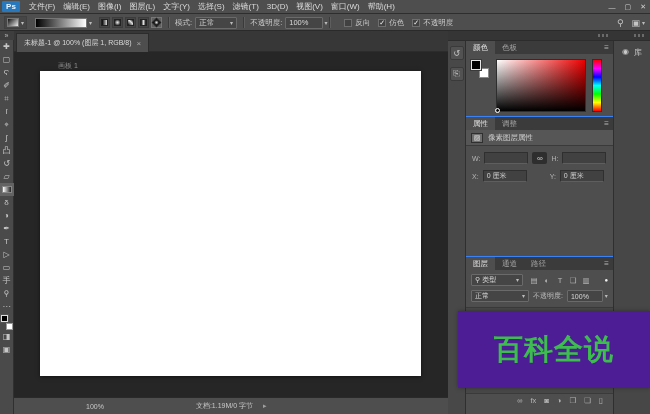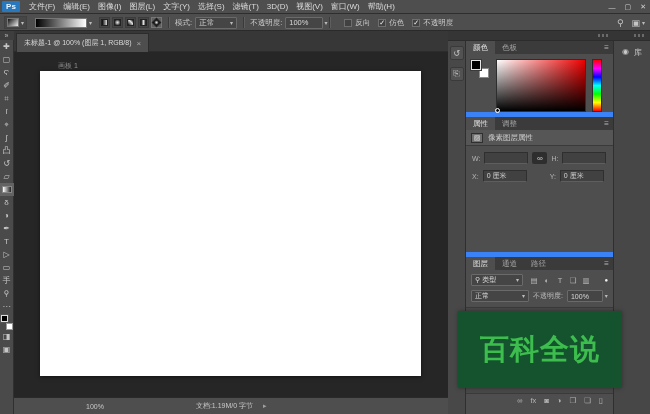--- a/index.html
+++ b/index.html
@@ -69,21 +69,21 @@
   .dock-strip { position:absolute; top:0; left:0; width:202px; height:10px; background:#353535; border-bottom:1px solid #2c2c2c; }
   .dock-strip .grip { position:absolute; top:3px; width:10px; height:3px;
     background:repeating-linear-gradient(to right,#6a6a6a 0 2px,transparent 2px 4px); }
   .minidock { position:absolute; top:10px; left:0; width:18px; height:373px; background:#484848; border-right:1px solid #2f2f2f;
     display:flex; flex-direction:column; align-items:center; padding-top:5px; gap:7px; }
   .mini-btn { width:14px; height:14px; background:#525252; border:1px solid #3a3a3a; border-radius:2px;
     display:flex; align-items:center; justify-content:center; font-size:8px; color:#c9c9c9; }
   .panelcol { position:absolute; top:10px; left:18px; width:147px; height:373px; background:#4e4e4e; }
   .rightcol { position:absolute; top:10px; left:165px; width:37px; height:373px; background:#474747; border-left:1px solid #2f2f2f;
     display:flex; align-items:flex-start; justify-content:center; gap:5px; padding-top:6px; font-size:8px; color:#c9c9c9; }
-  .panel { position:absolute; left:0; width:147px; border-bottom:5px solid #3b82f6; background:#4e4e4e; }
+  .panel { position:absolute; left:0; width:147px; border-bottom:1px solid #3b82f6; background:#4e4e4e; }
   .phead { height:13px; background:#3b3b3b; display:flex; align-items:stretch; font-size:7.5px; position:relative; }
   .ptab { padding:0 7px; display:flex; align-items:center; color:#a6a6a6; }
   .ptab.active { background:#4e4e4e; color:#e2e2e2; }
   .pmenu { position:absolute; right:4px; top:0; height:13px; display:flex; align-items:center; color:#b5b5b5; font-size:8px; }
   
   .color-body { position:relative; height:63px; }
   .cp-fgbg { position:absolute; left:5px; top:6px; width:18px; height:18px; }
   .cp-fgbg .bg { position:absolute; right:0; bottom:0; width:10px; height:10px; background:#fff; border:1px solid #8a8a8a; }
   .cp-fgbg .fg { position:absolute; left:0; top:0; width:10px; height:10px; background:#000; border:1px solid #e6e6e6; outline:1px solid #3a3a3a; }
   .satsq { position:absolute; left:30px; top:5px; width:90px; height:53px; border:1px solid #2e2e2e;
@@ -104,21 +104,21 @@
     justify-content:center; color:#cfcfcf; font-size:8px; }
   
   .lrow { display:flex; align-items:center; gap:4px; padding:0 5px; margin-top:4px; font-size:7px; color:#bdbdbd; }
   .filter-icons { display:flex; gap:3px; margin-left:2px; font-size:7.5px; color:#b9b9b9; }
   .filter-icons span { width:10px; text-align:center; }
   .pin { margin-left:auto; color:#f2f2f2; font-size:6px; }
   .layers-content { height:86px; background:#484848; border-top:1px solid #3a3a3a; margin-top:5px; }
   .layers-bottom { height:14px; display:flex; align-items:center; justify-content:flex-end; gap:8px;
     padding:0 10px; font-size:7.5px; color:#b5b5b5; background:#4e4e4e; border-top:1px solid #3a3a3a; }
   
-  .watermark { position:absolute; left:458px; top:311px; width:164px; height:77px; background:#14532d;
+  .watermark { position:absolute; left:458px; top:311px; width:192px; height:77px; background:#4c1d95;
     z-index:30; display:flex; flex-direction:column; align-items:center; justify-content:center;
     box-shadow:0 0 4px rgba(0,0,0,.35); }
   .wm-title { font-size:29px; font-weight:bold; letter-spacing:1px; line-height:1.1; white-space:nowrap; }
   .wm-sub { font-size:13px; color:#9b9b9b; margin-top:4px; letter-spacing:2px; white-space:nowrap; }
 </style>
 </head>
 <body>
 
 <div class="app">
 

